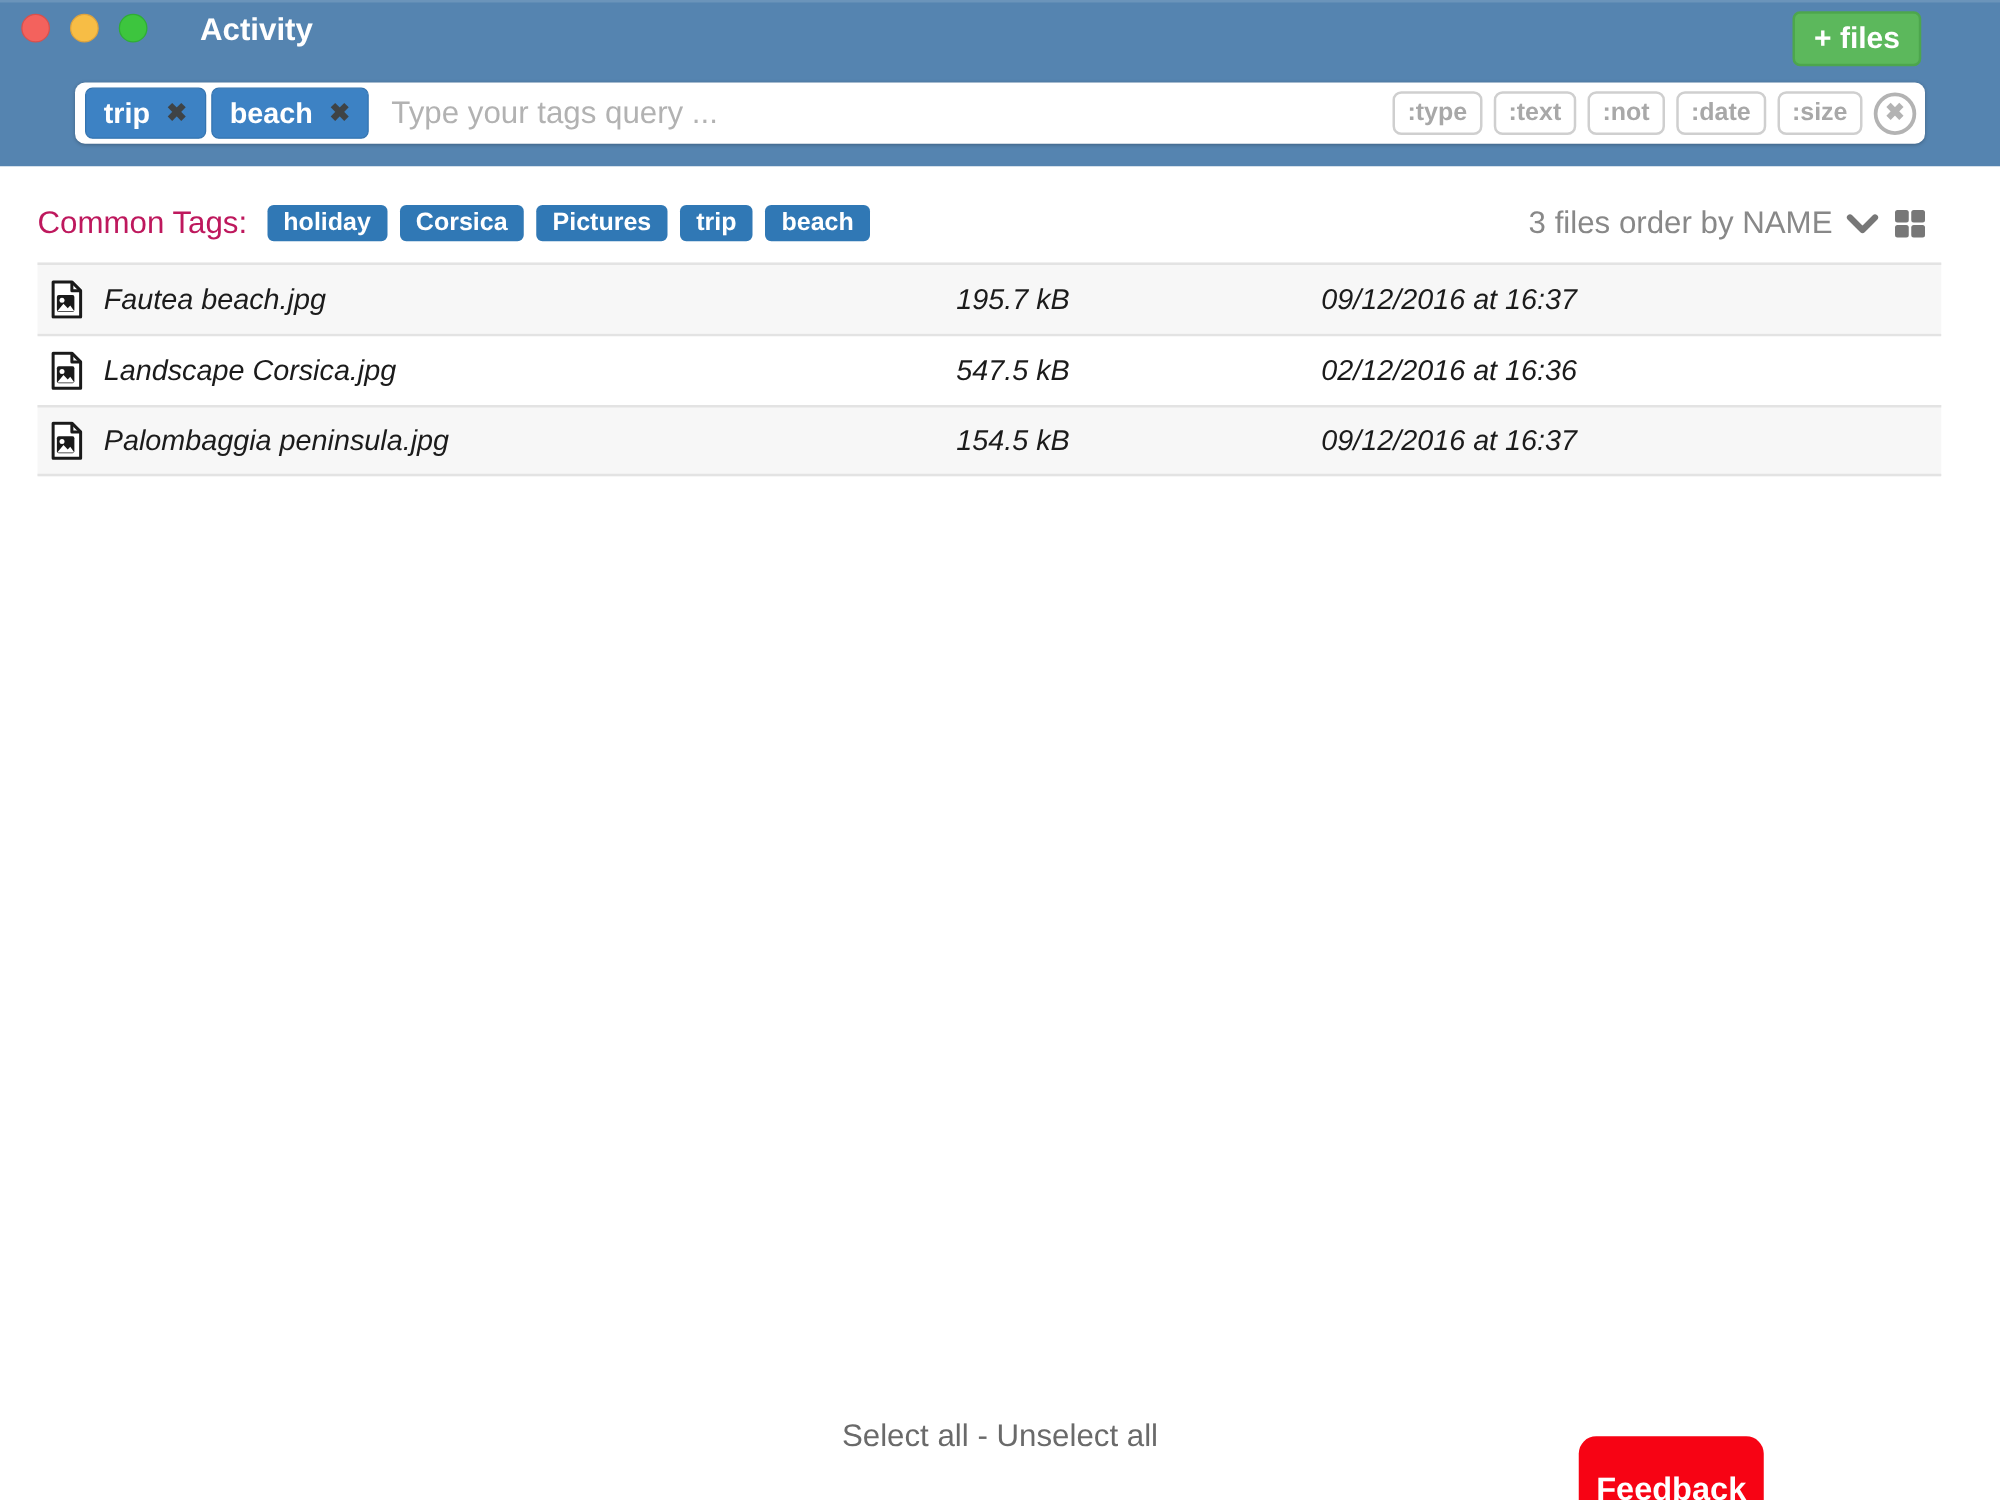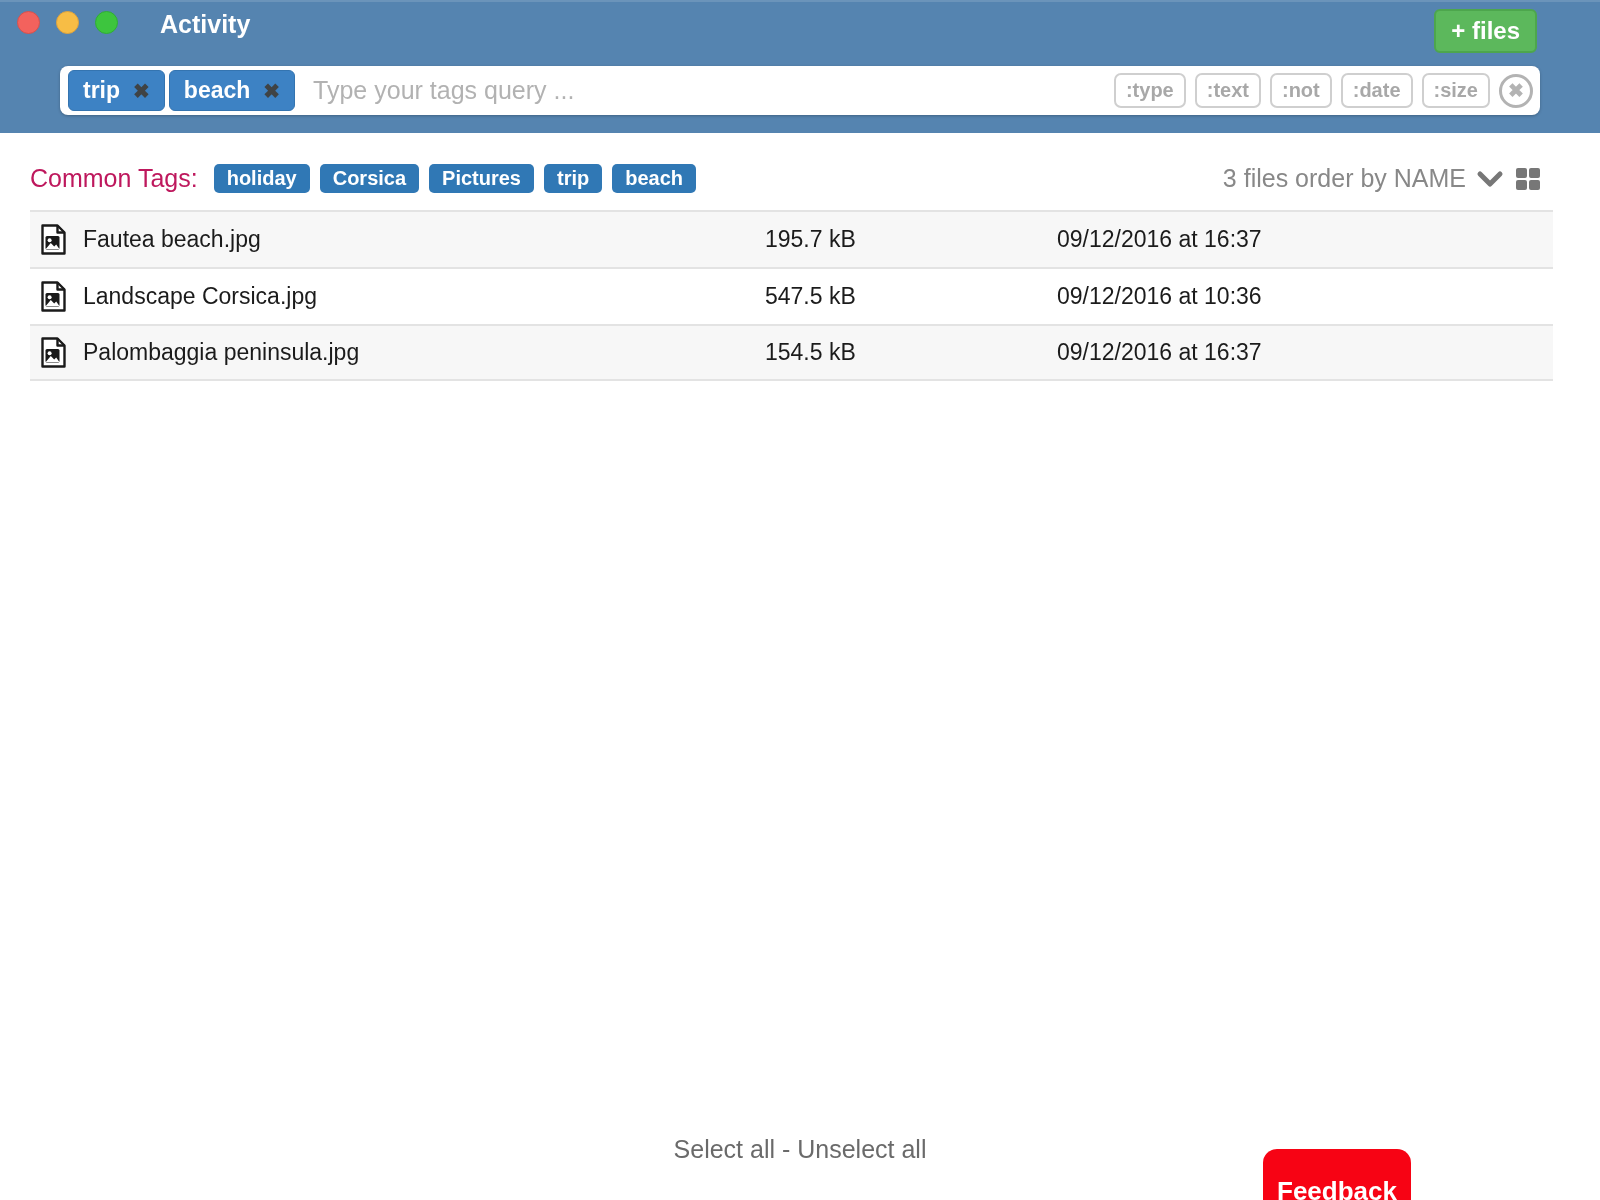--- a/index.html
+++ b/index.html
@@ -92,21 +92,21 @@
   .sort-control { margin-left:auto; display:flex; align-items:center; }
   .sort-summary { color:#888; font-size:25px; }
   .chevron-icon { margin-left:10px; cursor:pointer; display:flex; }
   .grid-icon { margin-left:10px; cursor:pointer; display:flex; }
 
   
   .file-list { margin:13px 47px 0 30px; }
   .file-row {
     display:flex; align-items:center;
     height:57px; border-top:2px solid #e3e3e3;
-    padding-left:10px; cursor:pointer;
+    padding-left:10px; cursor:pointer;font-style:italic;
   }
   .file-row:nth-child(odd) { background:#f7f7f7; }
   .file-row:nth-child(even) { background:#ffffff; }
   .file-row:last-child { border-bottom:2px solid #e3e3e3; }
   .file-icon { margin-right:16px; display:flex; }
   .file-name { flex:1; font-size:23px; color:#1b1b1b; }
   .file-size { width:292px; font-size:23px; color:#1b1b1b; }
   .file-date { width:496px; font-size:23px; color:#1b1b1b; }
 
   
@@ -203,21 +203,21 @@
       <svg width="27" height="31" viewBox="0 0 27 31">
         <path d="M2.5 1.5 h15 l7 7 v21 h-22 z" fill="#fff" stroke="#1a1a1a" stroke-width="2.4" stroke-linejoin="round"></path>
         <path d="M17.5 1.5 v7 h7" fill="none" stroke="#1a1a1a" stroke-width="2.4" stroke-linejoin="round"></path>
         <rect x="5.5" y="12" width="14" height="13.5" rx="1.5" fill="#1a1a1a"></rect>
         <circle cx="9.6" cy="16.2" r="2" fill="#fff"></circle>
         <path d="M5.8 25 l5-6 3.4 3.6 2-2.2 3.2 4.6 z" fill="#fff"></path>
       </svg>
     </span>
     <span class="file-name">Landscape Corsica.jpg</span>
     <span class="file-size">547.5 kB</span>
-    <span class="file-date">09/12/2016 at 10:36</span>
+    <span class="file-date">02/12/2016 at 16:36</span>
   </div>
 
   <div class="file-row">
     <span class="file-icon">
       <svg width="27" height="31" viewBox="0 0 27 31">
         <path d="M2.5 1.5 h15 l7 7 v21 h-22 z" fill="#fff" stroke="#1a1a1a" stroke-width="2.4" stroke-linejoin="round"></path>
         <path d="M17.5 1.5 v7 h7" fill="none" stroke="#1a1a1a" stroke-width="2.4" stroke-linejoin="round"></path>
         <rect x="5.5" y="12" width="14" height="13.5" rx="1.5" fill="#1a1a1a"></rect>
         <circle cx="9.6" cy="16.2" r="2" fill="#fff"></circle>
         <path d="M5.8 25 l5-6 3.4 3.6 2-2.2 3.2 4.6 z" fill="#fff"></path>

